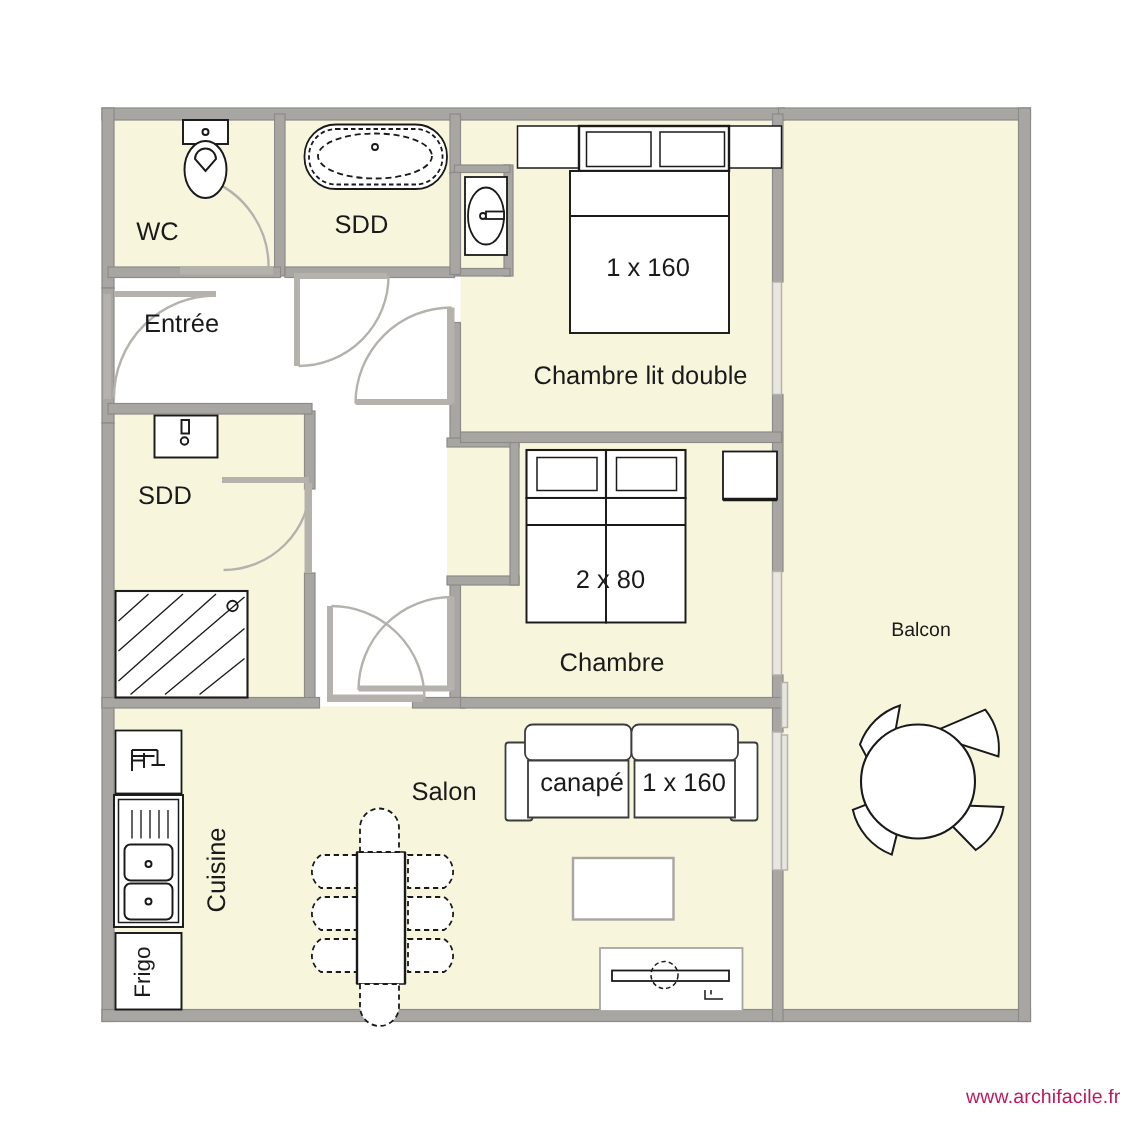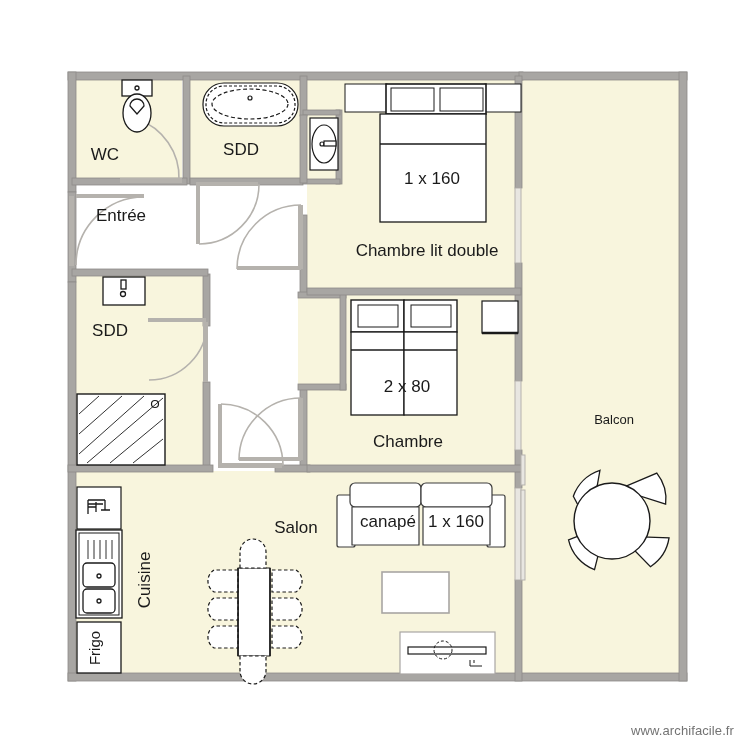--- a/index.html
+++ b/index.html
@@ -19,25 +19,25 @@
     left: 0; top: 0;
     width: 750px;
     height: 750px;
   }
   #plan-svg {
     position: absolute;
     left: 0; top: 0;
   }
   .watermark {
     position: absolute;
-    right: 16px;
+    right: 3px;
     bottom: 12px;
     font-family: "Liberation Sans", sans-serif;
     font-size: 13px;
-    color: #737373;
+    color: #be185d;
     letter-spacing: 0.1px;
   }
   .roomlabel {
     font-family: "Liberation Sans", sans-serif;
     fill: #1a1a1a;
   }
 </style>
 </head>
 <body>
 

